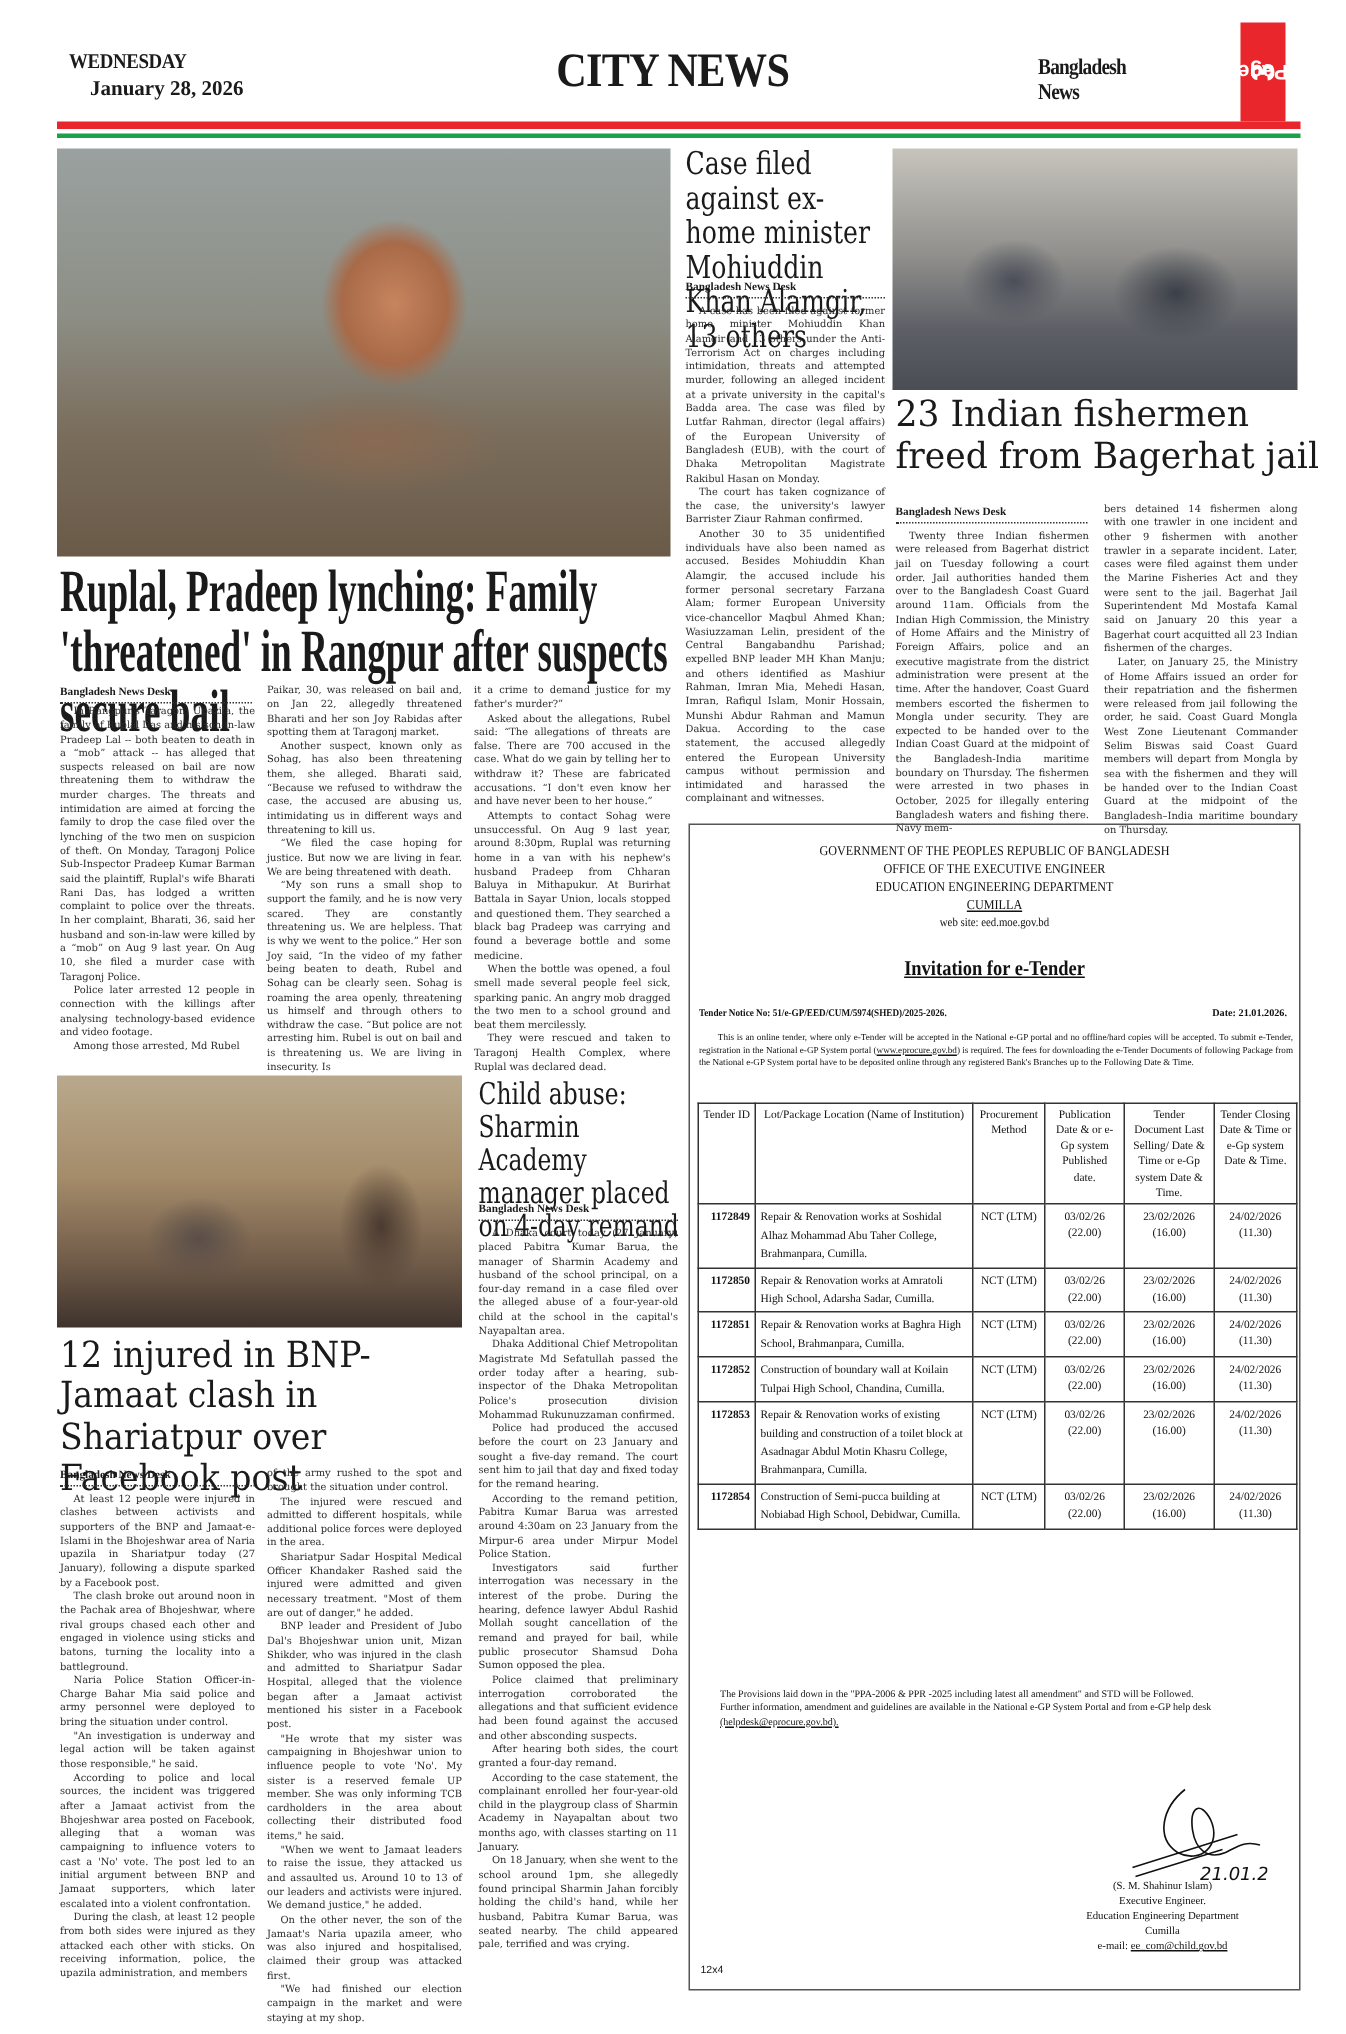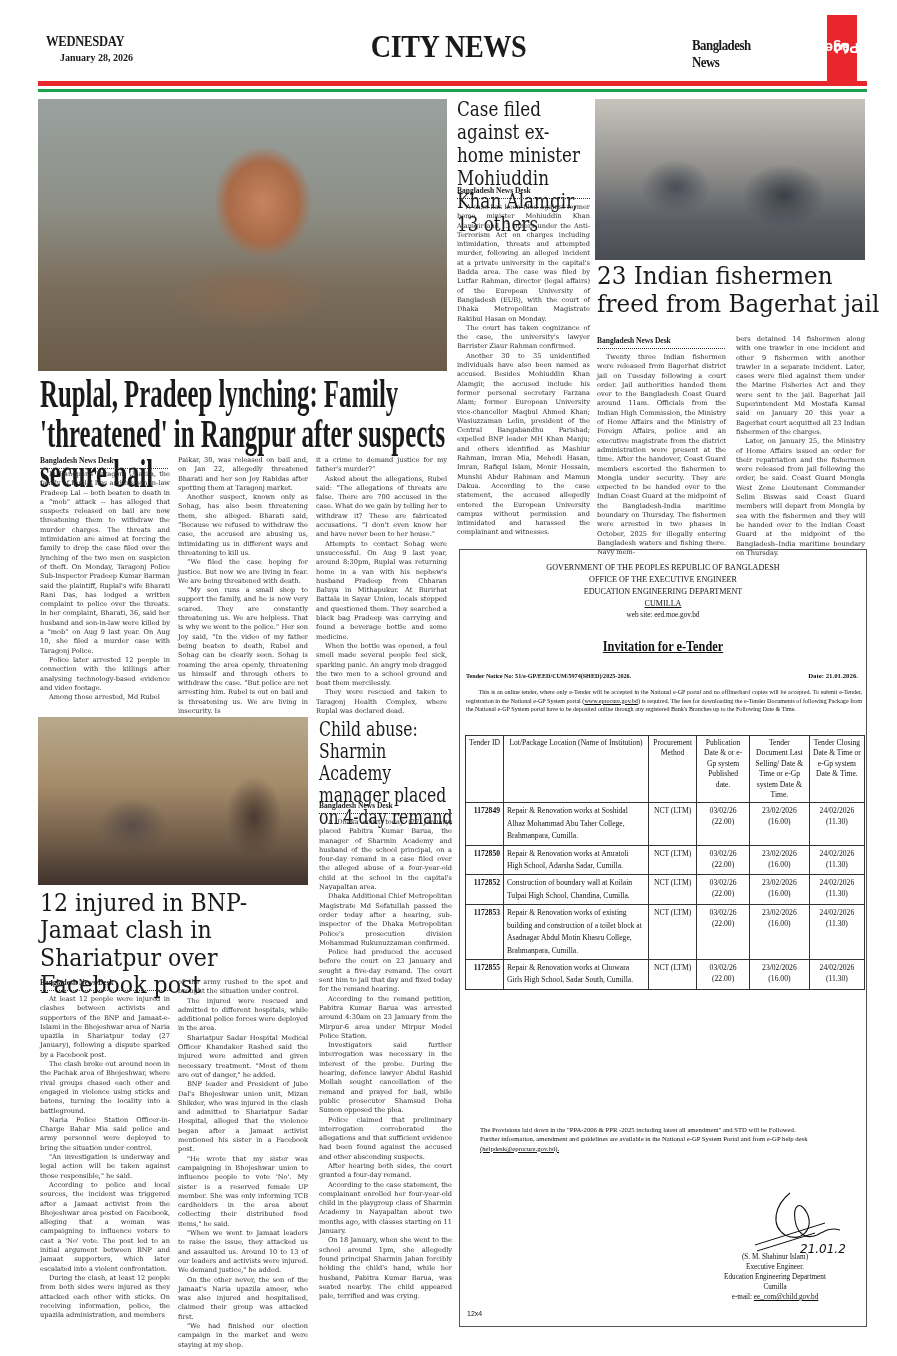--- a/index.html
+++ b/index.html
@@ -1,21 +1,21 @@
 <!DOCTYPE html>
 <html><head>
 <meta charset="utf-8">
 <style>
   * { box-sizing: border-box; margin: 0; padding: 0; }
   html, body { width: 897px; height: 1356px; background: #fff; overflow: hidden; }
   body { position: relative; font-family: "DejaVu Serif", serif; color: #1a1a1a; }
 
   .masthead { position: absolute; left: 0; top: 0; width: 716px; height: 95px; }
   .mh-day { position: absolute; left: 46px; top: 34px; font-family: "Liberation Serif", serif; font-weight: bold; font-size: 14px; letter-spacing: -0.3px; transform: scaleX(0.9); transform-origin: left; }
-  .mh-date { position: absolute; left: 60px; top: 52px; font-family: "Liberation Serif", serif; font-weight: bold; font-size: 10px; text-align: right; }
+  .mh-date { position: absolute; left: 60px; top: 52px; font-family: "Liberation Serif", serif; font-weight: bold; font-size: 14px; text-align: right; }
   .mh-title { position: absolute; left: 0; width: 897px; top: 28px; text-align: center; font-family: "Liberation Serif", serif; font-weight: bold; font-size: 32px; letter-spacing: -0.5px; transform: scaleX(0.88); }
   .mh-brand { position: absolute; left: 692px; top: 37px; font-family: "Liberation Serif", serif; font-weight: bold; font-size: 15px; letter-spacing: -0.6px; transform: scaleX(0.86); transform-origin: left; }
   .page-tab { position: absolute; left: 827px; top: 15px; width: 30px; height: 66px; background: #e8262b; }
   .page-tab span { position: absolute; left: 50%; top: 50%; transform: translate(-50%,-50%) rotate(-90deg); color: #fff; font-family: "Liberation Sans", sans-serif; font-weight: bold; font-size: 14px; white-space: nowrap; }
   .page-tab span b { font-size: 22px; }
   .rule-red { position: absolute; left: 38px; top: 81px; width: 829px; height: 5px; background: #e8262b; }
   .rule-green { position: absolute; left: 38px; top: 89px; width: 829px; height: 3px; background: #1aa14a; }
 
   .photo { position: absolute; overflow: hidden; }
   .photo1 { left: 38px; top: 99px; width: 409px; height: 272px; background:
@@ -204,38 +204,46 @@
         </tr>
         <tr>
           <td class="id">1172850</td>
           <td class="lot">Repair &amp; Renovation works at Amratoli High School, Adarsha Sadar, Cumilla.</td>
           <td class="c">NCT (LTM)</td>
           <td class="c">03/02/26 (22.00)</td>
           <td class="c">23/02/2026 (16.00)</td>
           <td class="c">24/02/2026 (11.30)</td>
         </tr>
         <tr>
+          <td class="id">1172851</td>
+          <td class="lot">Repair &amp; Renovation works at Baghra High School, Brahmanpara, Cumilla.</td>
+          <td class="c">NCT (LTM)</td>
+          <td class="c">03/02/26 (22.00)</td>
+          <td class="c">23/02/2026 (16.00)</td>
+          <td class="c">24/02/2026 (11.30)</td>
+        </tr>
+        <tr>
           <td class="id">1172852</td>
           <td class="lot">Construction of boundary wall at Koilain Tulpai High School, Chandina, Cumilla.</td>
           <td class="c">NCT (LTM)</td>
           <td class="c">03/02/26 (22.00)</td>
           <td class="c">23/02/2026 (16.00)</td>
           <td class="c">24/02/2026 (11.30)</td>
         </tr>
         <tr>
           <td class="id">1172853</td>
           <td class="lot">Repair &amp; Renovation works of existing building and construction of a toilet block at Asadnagar Abdul Motin Khasru College, Brahmanpara, Cumilla.</td>
           <td class="c">NCT (LTM)</td>
           <td class="c">03/02/26 (22.00)</td>
           <td class="c">23/02/2026 (16.00)</td>
           <td class="c">24/02/2026 (11.30)</td>
         </tr>
         <tr>
-          <td class="id">1172855</td>
-          <td class="lot">Repair &amp; Renovation works at Chowara Girls High School, Sadar South, Cumilla.</td>
+          <td class="id">1172854</td>
+          <td class="lot">Construction of Semi-pucca building at Nobiabad High School, Debidwar, Cumilla.</td>
           <td class="c">NCT (LTM)</td>
           <td class="c">03/02/26 (22.00)</td>
           <td class="c">23/02/2026 (16.00)</td>
           <td class="c">24/02/2026 (11.30)</td>
         </tr>
       </tbody>
   </table>
 
   <div class="nt-foot">
     <div>The Provisions laid down in the "PPA-2006 &amp; PPR -2025 including latest all amendment" and STD will be Followed.</div>

